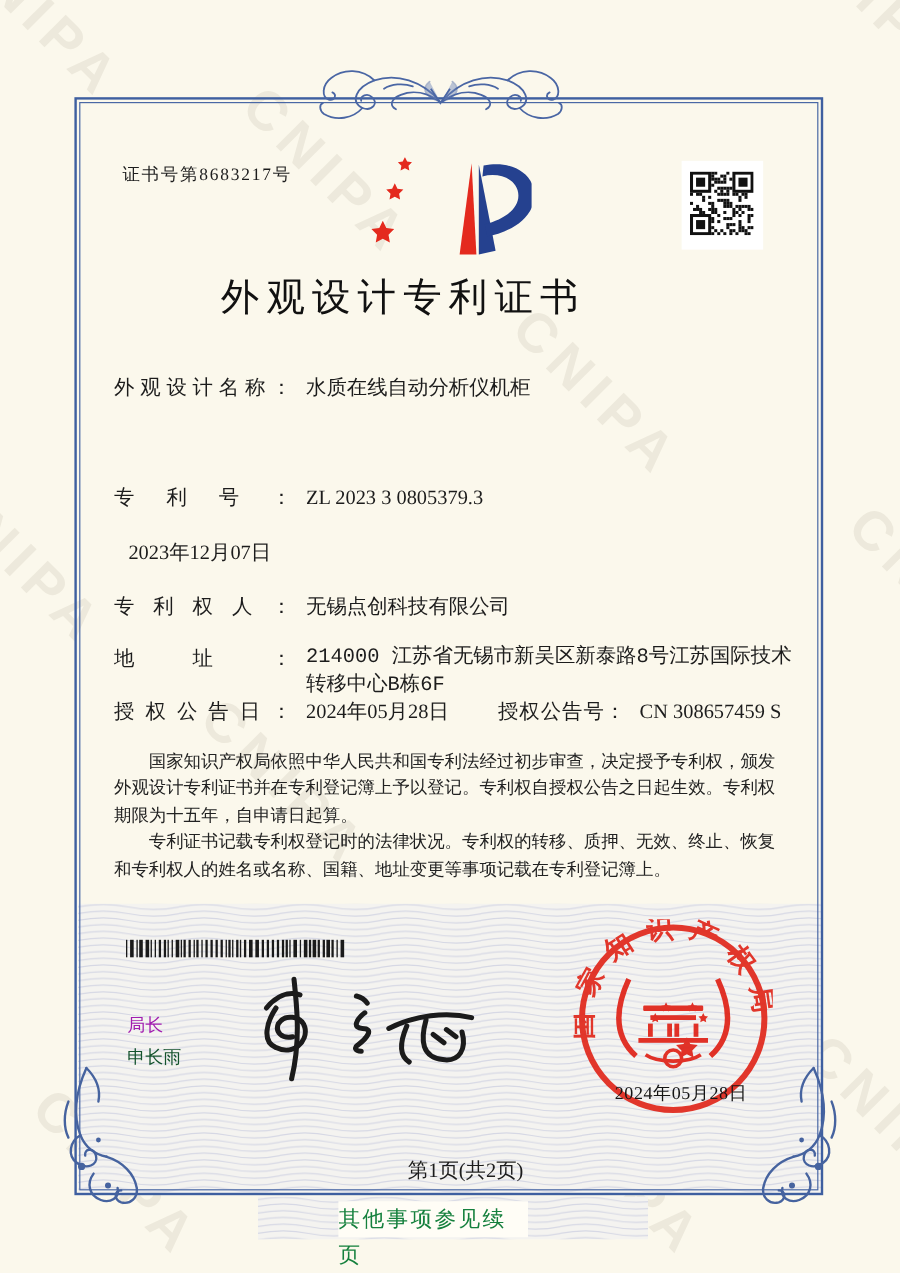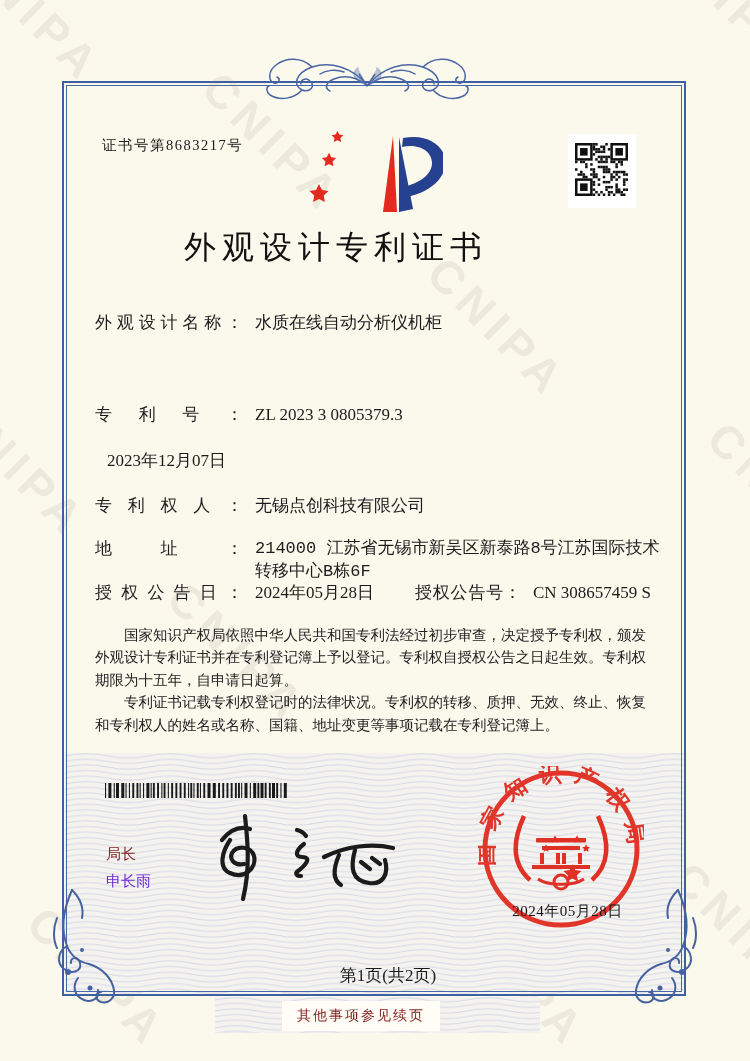--- a/index.html
+++ b/index.html
@@ -30,32 +30,32 @@
   
   .bodytext{position:absolute;left:95px;top:624px;width:562px;font-size:14.5px;line-height:22.4px;
             color:#222;}
   .bodytext p{margin:0;text-indent:2em;}
   
   .waves{position:absolute;left:65px;top:753px;}
   .waves-strip{position:absolute;left:215px;top:997px;}
   
   .barcode{position:absolute;left:105px;top:783px;}
   .sig-title{position:absolute;left:106px;top:845px;font-family:"Liberation Sans",sans-serif;
-             font-size:15px;color:#7f1d1d;}
+             font-size:15px;color:#a21caf;}
   .sig-name{position:absolute;left:106px;top:872px;font-family:"Liberation Sans",sans-serif;
-            font-size:15px;color:#6d28d9;}
+            font-size:15px;color:#14532d;}
   .signature{position:absolute;left:200px;top:800px;}
   
   .seal{position:absolute;left:478px;top:766px;}
   .seal-date{position:absolute;left:500px;top:902px;width:135px;text-align:center;font-size:15px;
              color:#141414;letter-spacing:.5px;}
   
   .page-num{position:absolute;left:62px;top:964px;width:620px;text-align:center;font-size:17px;margin-left:16px;}
   .cont-note{position:absolute;left:282px;top:1001px;width:158px;height:30px;line-height:30px;
-             background:#fffdf6;text-align:center;font-size:14px;letter-spacing:2px;color:#7f1d1d;}
+             background:#fffdf6;font-size:18px;letter-spacing:2px;color:#15803d;}
 </style>
 </head>
 <body>
 
 <div class="page">
 
   <span class="wm" style="left:-55px;top:-15px">CNIPA</span>
   <span class="wm" style="left:185px;top:115px">CNIPA</span>
   <span class="wm" style="left:640px;top:-30px">CNIPA</span>
   <span class="wm" style="left:410px;top:300px">CNIPA</span>

